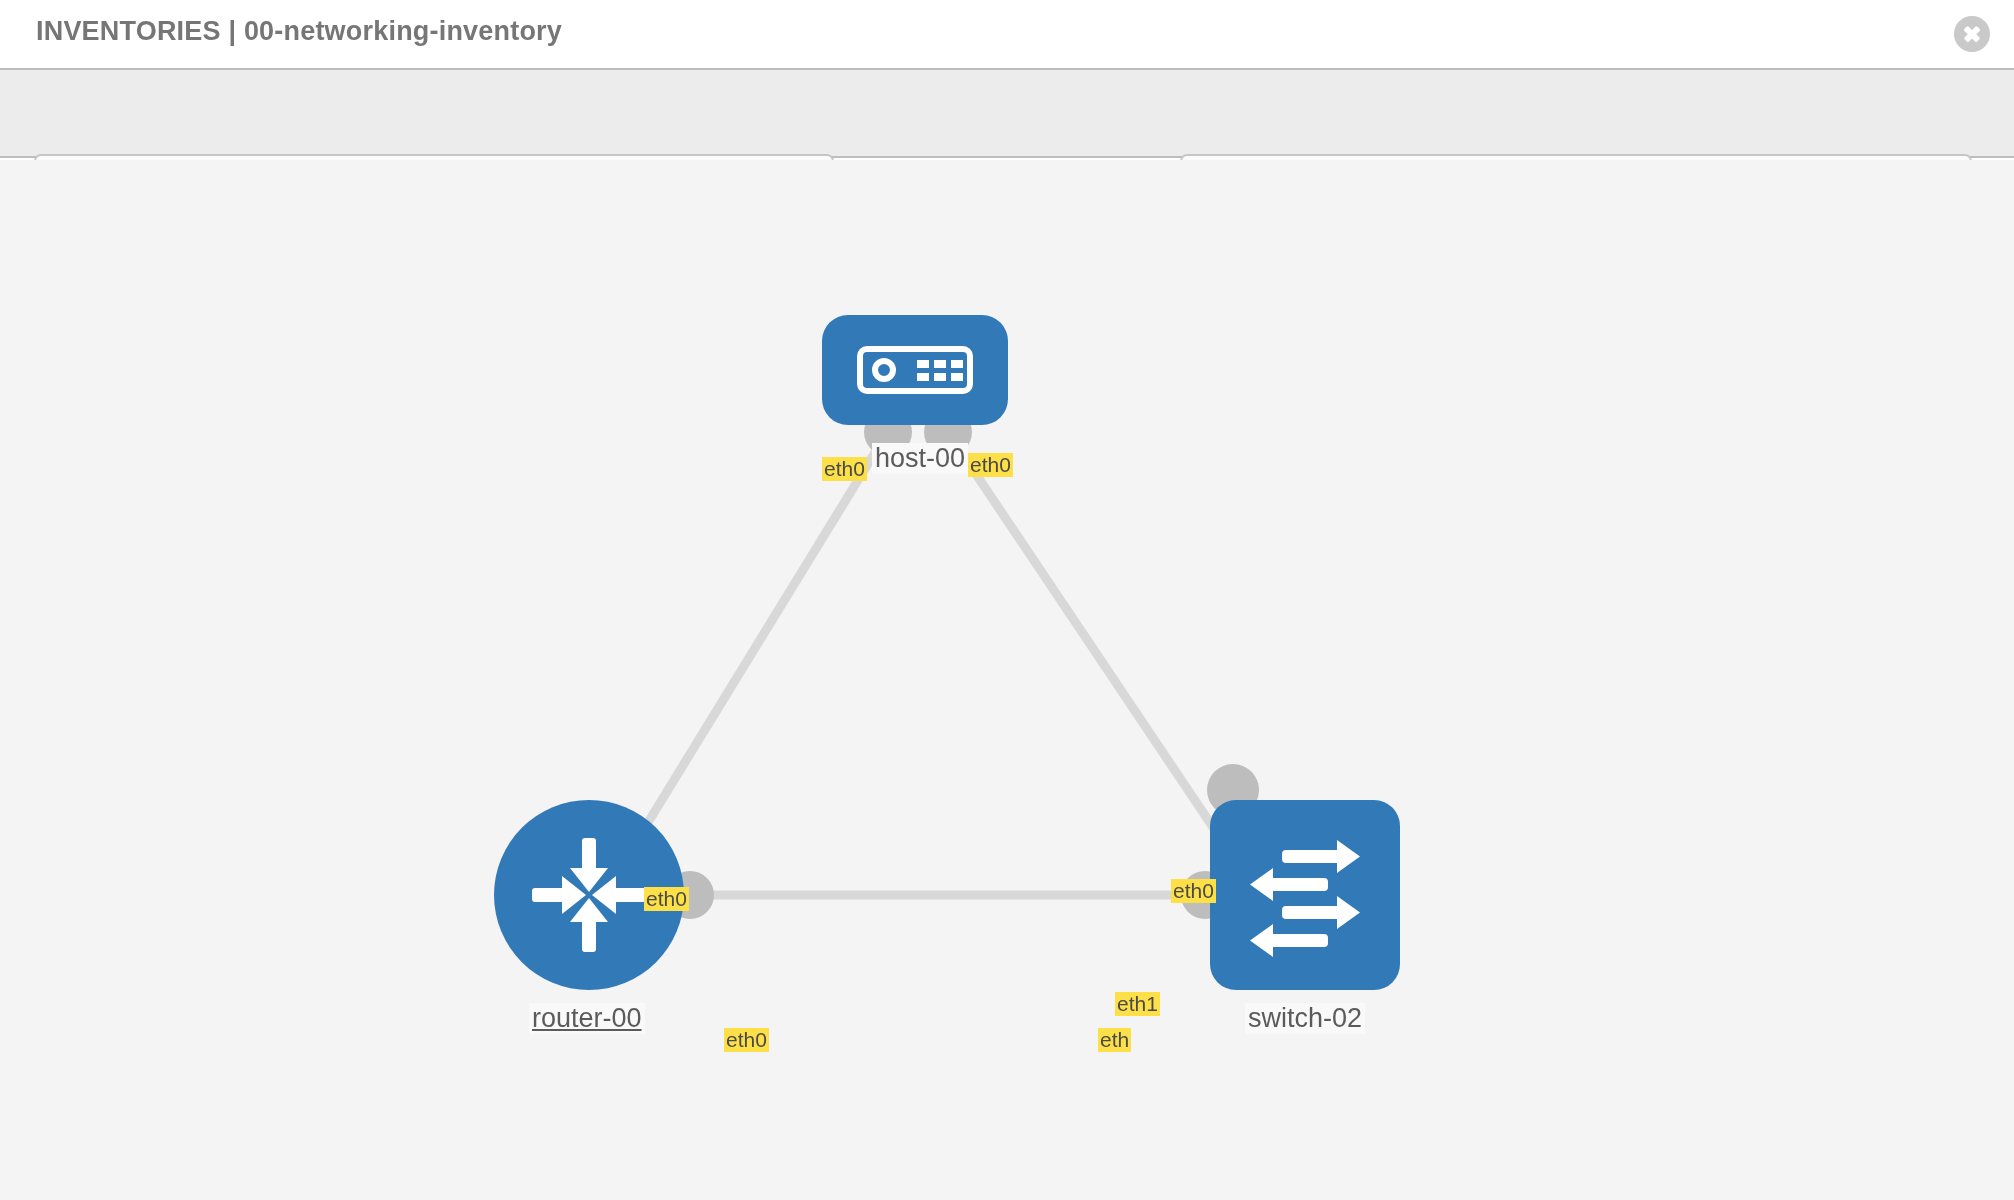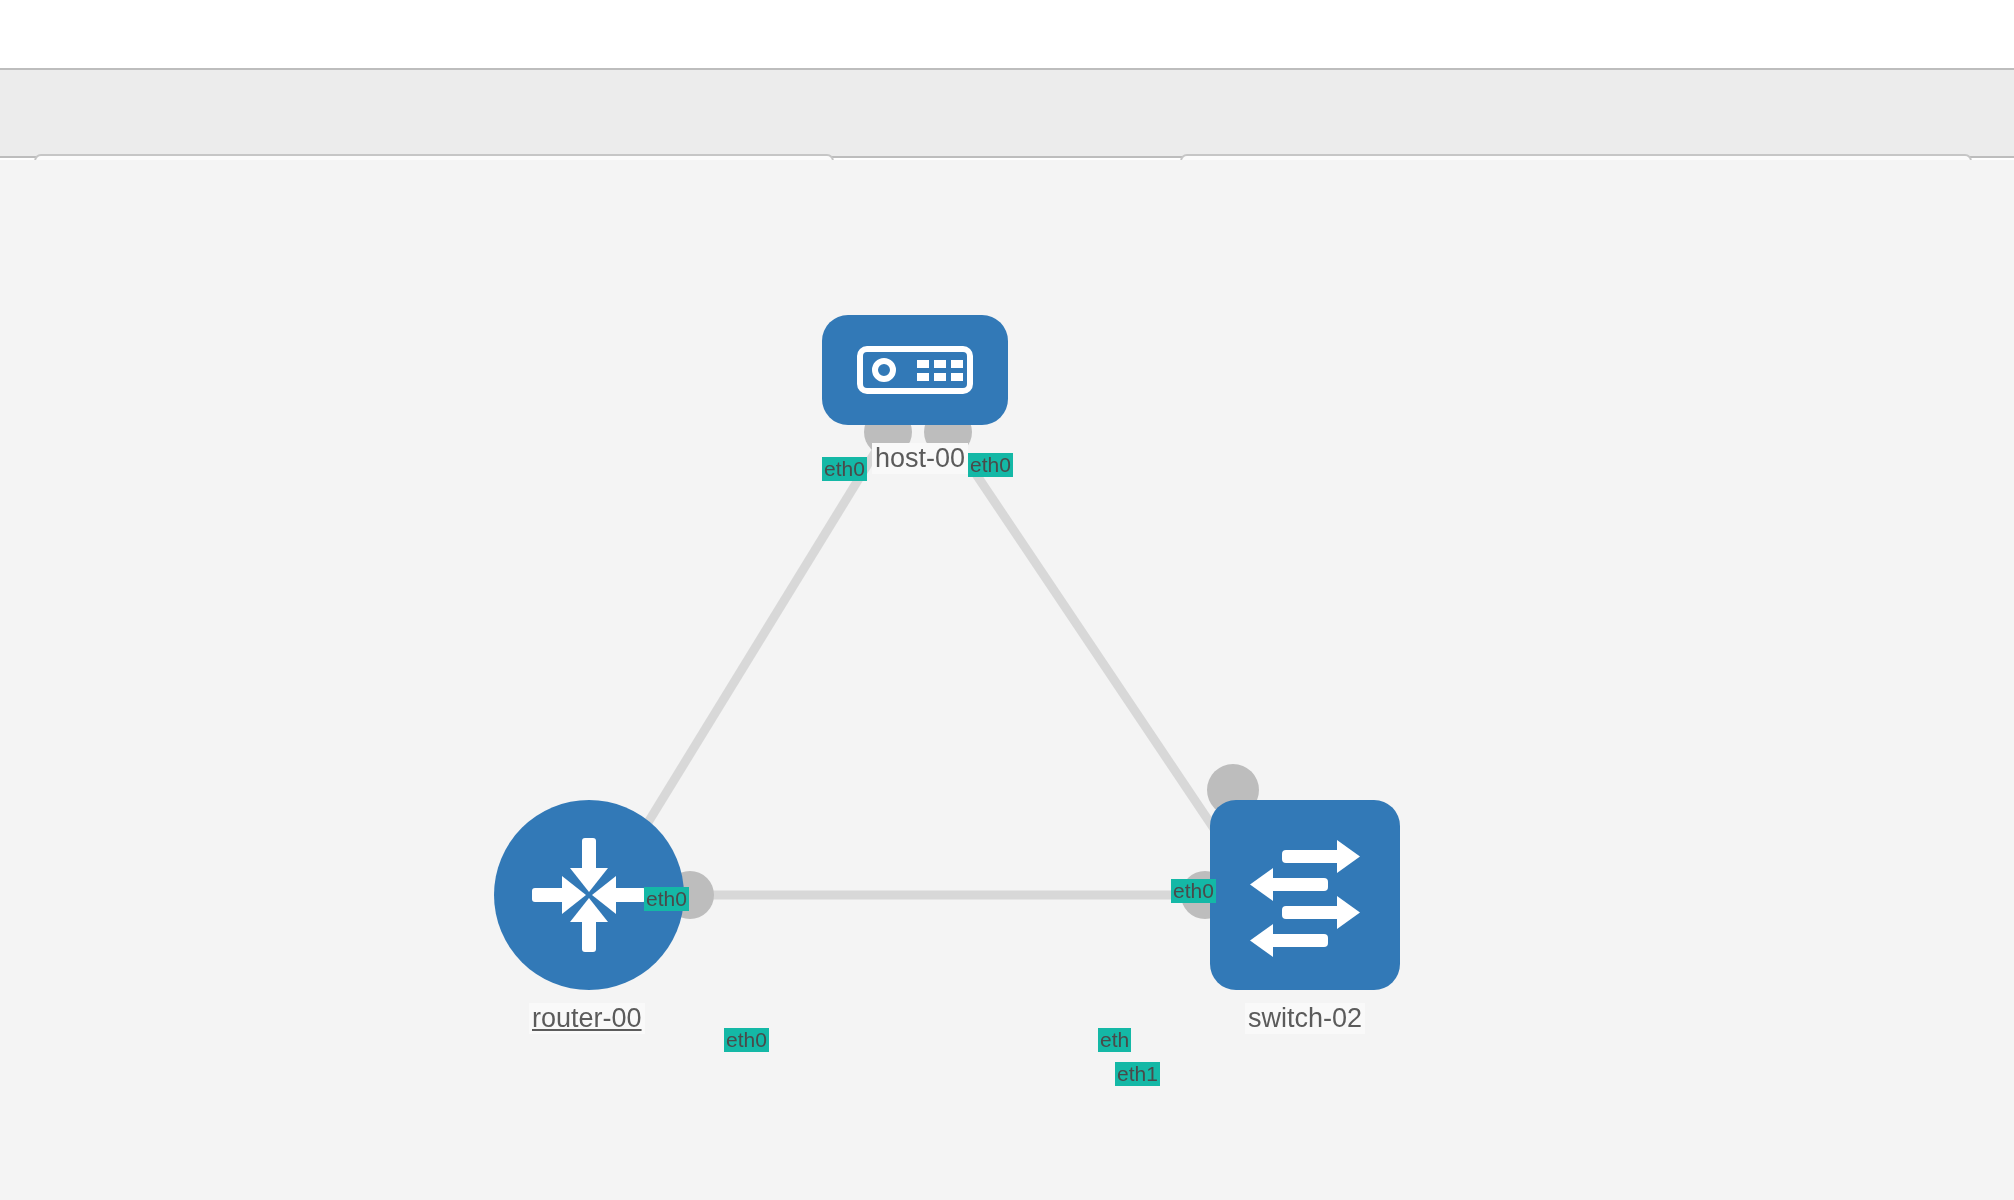--- a/index.html
+++ b/index.html
@@ -113,36 +113,40 @@
     background: #f9f9f9;
     padding: 0 3px; white-space: nowrap;
   }
   .label-host   { left: 872px; top: 283px; }
   .label-router { left: 529px; top: 843px; text-decoration: underline; }
   .label-switch { left: 1245px; top: 843px; }
 
   .iface-label {
     position: absolute;
     font-size: 21px; color: #4a4a4a;
-    background: #14b8a6;
+    background: #fde047;
     padding: 0 2px; white-space: nowrap;
   }
   .if-host-left   { left: 822px; top: 297px; }
   .if-host-right  { left: 968px; top: 293px; }
   .if-router-up   { left: 644px; top: 727px; }
   .if-switch-up   { left: 1171px; top: 719px; }
   .if-router-rt   { left: 724px; top: 868px; }
   .if-switch-lf-a { left: 1098px; top: 868px; }
-  .if-switch-lf-b { left: 1115px; top: 902px; }
+  .if-switch-lf-b { left: 1115px; top: 832px; }
 </style>
 </head>
 <body>
 
 <div id="app">
 
+  <div class="header">
+    <div class="header-title">INVENTORIES | 00-networking-inventory</div>
+    <div class="close-btn"></div>
+  </div>
 
   <div class="toolbar">
 
     <div class="actions-select">
       <span class="sel-label">ACTIONS</span>
       <span class="caret"></span>
     </div>
 
     <div class="tool-icons">
       <span class="tool-icon">

